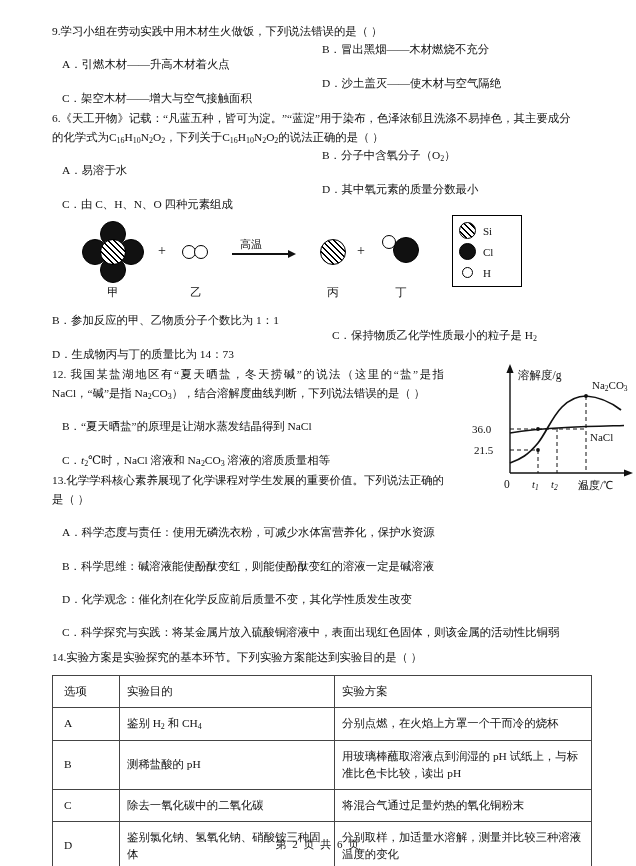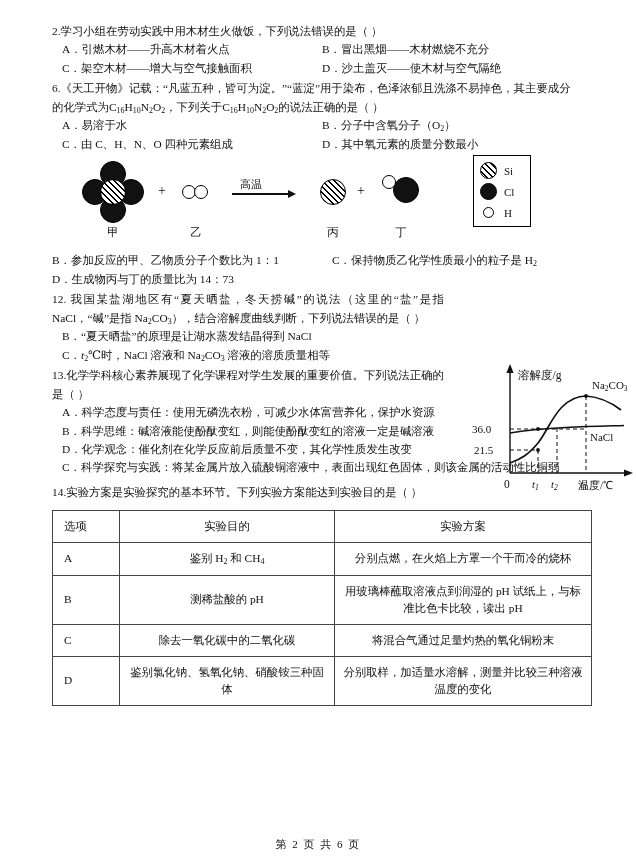--- a/index.html
+++ b/index.html
@@ -42,21 +42,21 @@
     flex-wrap: wrap;
     font-size: 11.4px;
     line-height: 1.62;
   }
   .opts .opt {
     box-sizing: border-box;
     padding-right: 4px;
   }
   .two-col .opt { width: 50%; }
   .one-col .opt { width: 100%; }
-  .opt-indent { padding-left: 10px; }
+  .opt-indent { padding-left: 10px; margin-top: 15px; }
   sub { font-size: 0.7em; vertical-align: baseline; position: relative; top: 2px; }
   .it { font-style: italic; }
 
   
   .diagram11 {
     position: relative;
     height: 92px;
     margin: 4px 0 2px 0;
   }
   .mol { position: absolute; }
@@ -144,21 +144,21 @@
   
   table.exp {
     border-collapse: collapse;
     width: 100%;
     margin-top: 9px;
     font-size: 11.4px;
   }
   table.exp th, table.exp td {
     border: 1px solid #444;
     padding: 7px 7px;
-    text-align: center;
+    text-align: left;
     font-weight: normal;
     line-height: 1.5;
     vertical-align: middle;
   }
   table.exp .c-opt { width: 48px; text-align: left; padding-left: 11px;}
   table.exp .c-aim { width: 200px; }
 
   .footer {
     position: absolute;
     bottom: 14px;
@@ -170,21 +170,21 @@
   }
 </style>
 </head>
 <body>
 
 <div class="page">
 
   <div class="content">
 
     <div class="q">
-      <div class="stem">2.学习小组在劳动实践中用木材生火做饭，下列说法错误的是（     ）</div>
+      <div class="stem">9.学习小组在劳动实践中用木材生火做饭，下列说法错误的是（     ）</div>
       <div class="opts two-col">
         <div class="opt opt-indent">A．引燃木材——升高木材着火点</div>
         <div class="opt">B．冒出黑烟——木材燃烧不充分</div>
         <div class="opt opt-indent">C．架空木材——增大与空气接触面积</div>
         <div class="opt">D．沙土盖灭——使木材与空气隔绝</div>
       </div>
     </div>
 
     <div class="q">
       <div class="stem">6.《天工开物》记载：“凡蓝五种，皆可为淀。”“蓝淀”用于染布，色泽浓郁且洗涤不易掉色，其主要成分</div>
@@ -232,21 +232,21 @@
         <div class="lbl" style="left:261px; top:68px;">丙</div>
 
         <span class="plus" style="left:305px; top:26px;">+</span>
 
         <div class="mol" style="left:330px; top:18px; width:40px; height:30px;">
           <span class="atom a-cl" style="left:11px; top:2px; width:26px; height:26px;"></span>
           <span class="atom a-h" style="left:0px; top:0px; width:14px; height:14px;"></span>
         </div>
         <div class="lbl" style="left:329px; top:68px;">丁</div>
 
-        <div class="legend" style="left:400px; top:-2px; width:58px;margin-left:21px;">
+        <div class="legend" style="left:400px; top:-2px; width:70px;">
           <div class="row">
             <span class="atom a-si" style="position:relative; display:inline-block; width:17px; height:17px;"></span>
             <span class="sym">Si</span>
           </div>
           <div class="row">
             <span class="atom a-cl" style="position:relative; display:inline-block; width:17px; height:17px;"></span>
             <span class="sym">Cl</span>
           </div>
           <div class="row">
             <span class="atom a-h" style="position:relative; display:inline-block; width:11px; height:11px; margin-left:3px;"></span>

